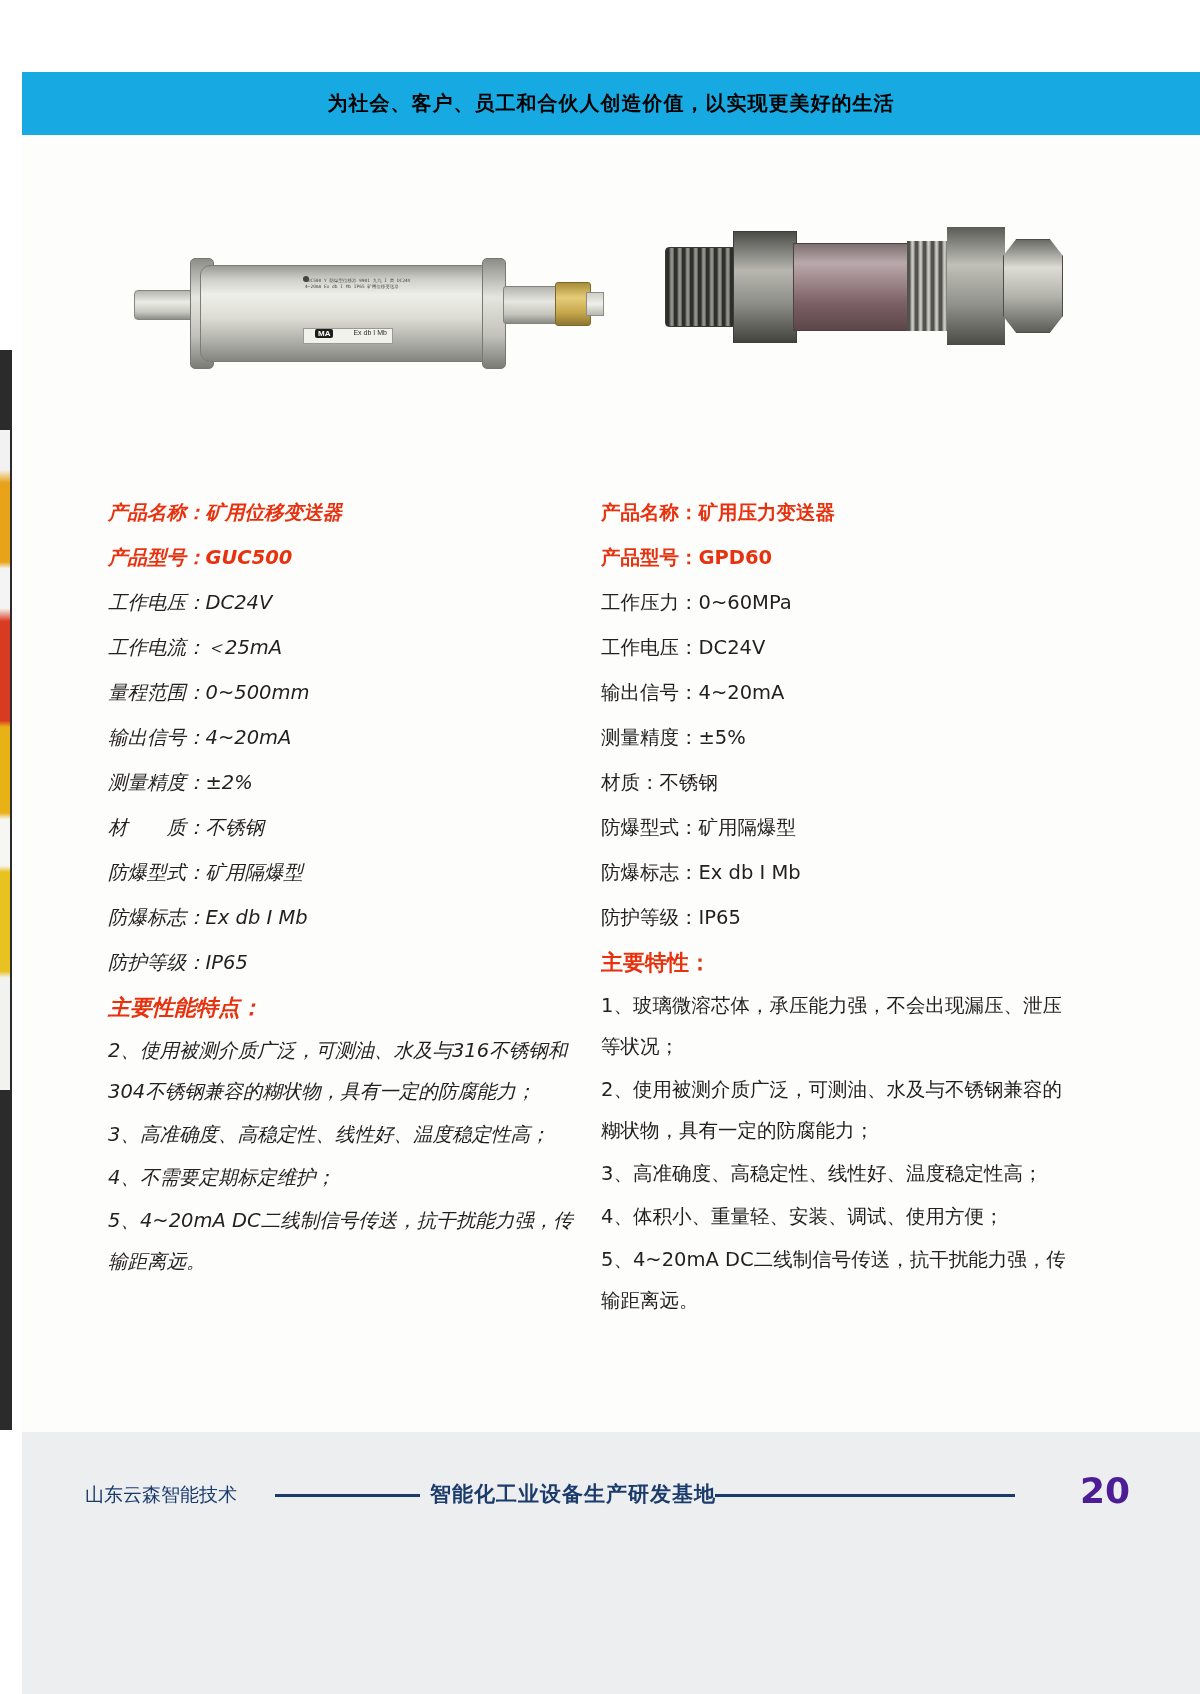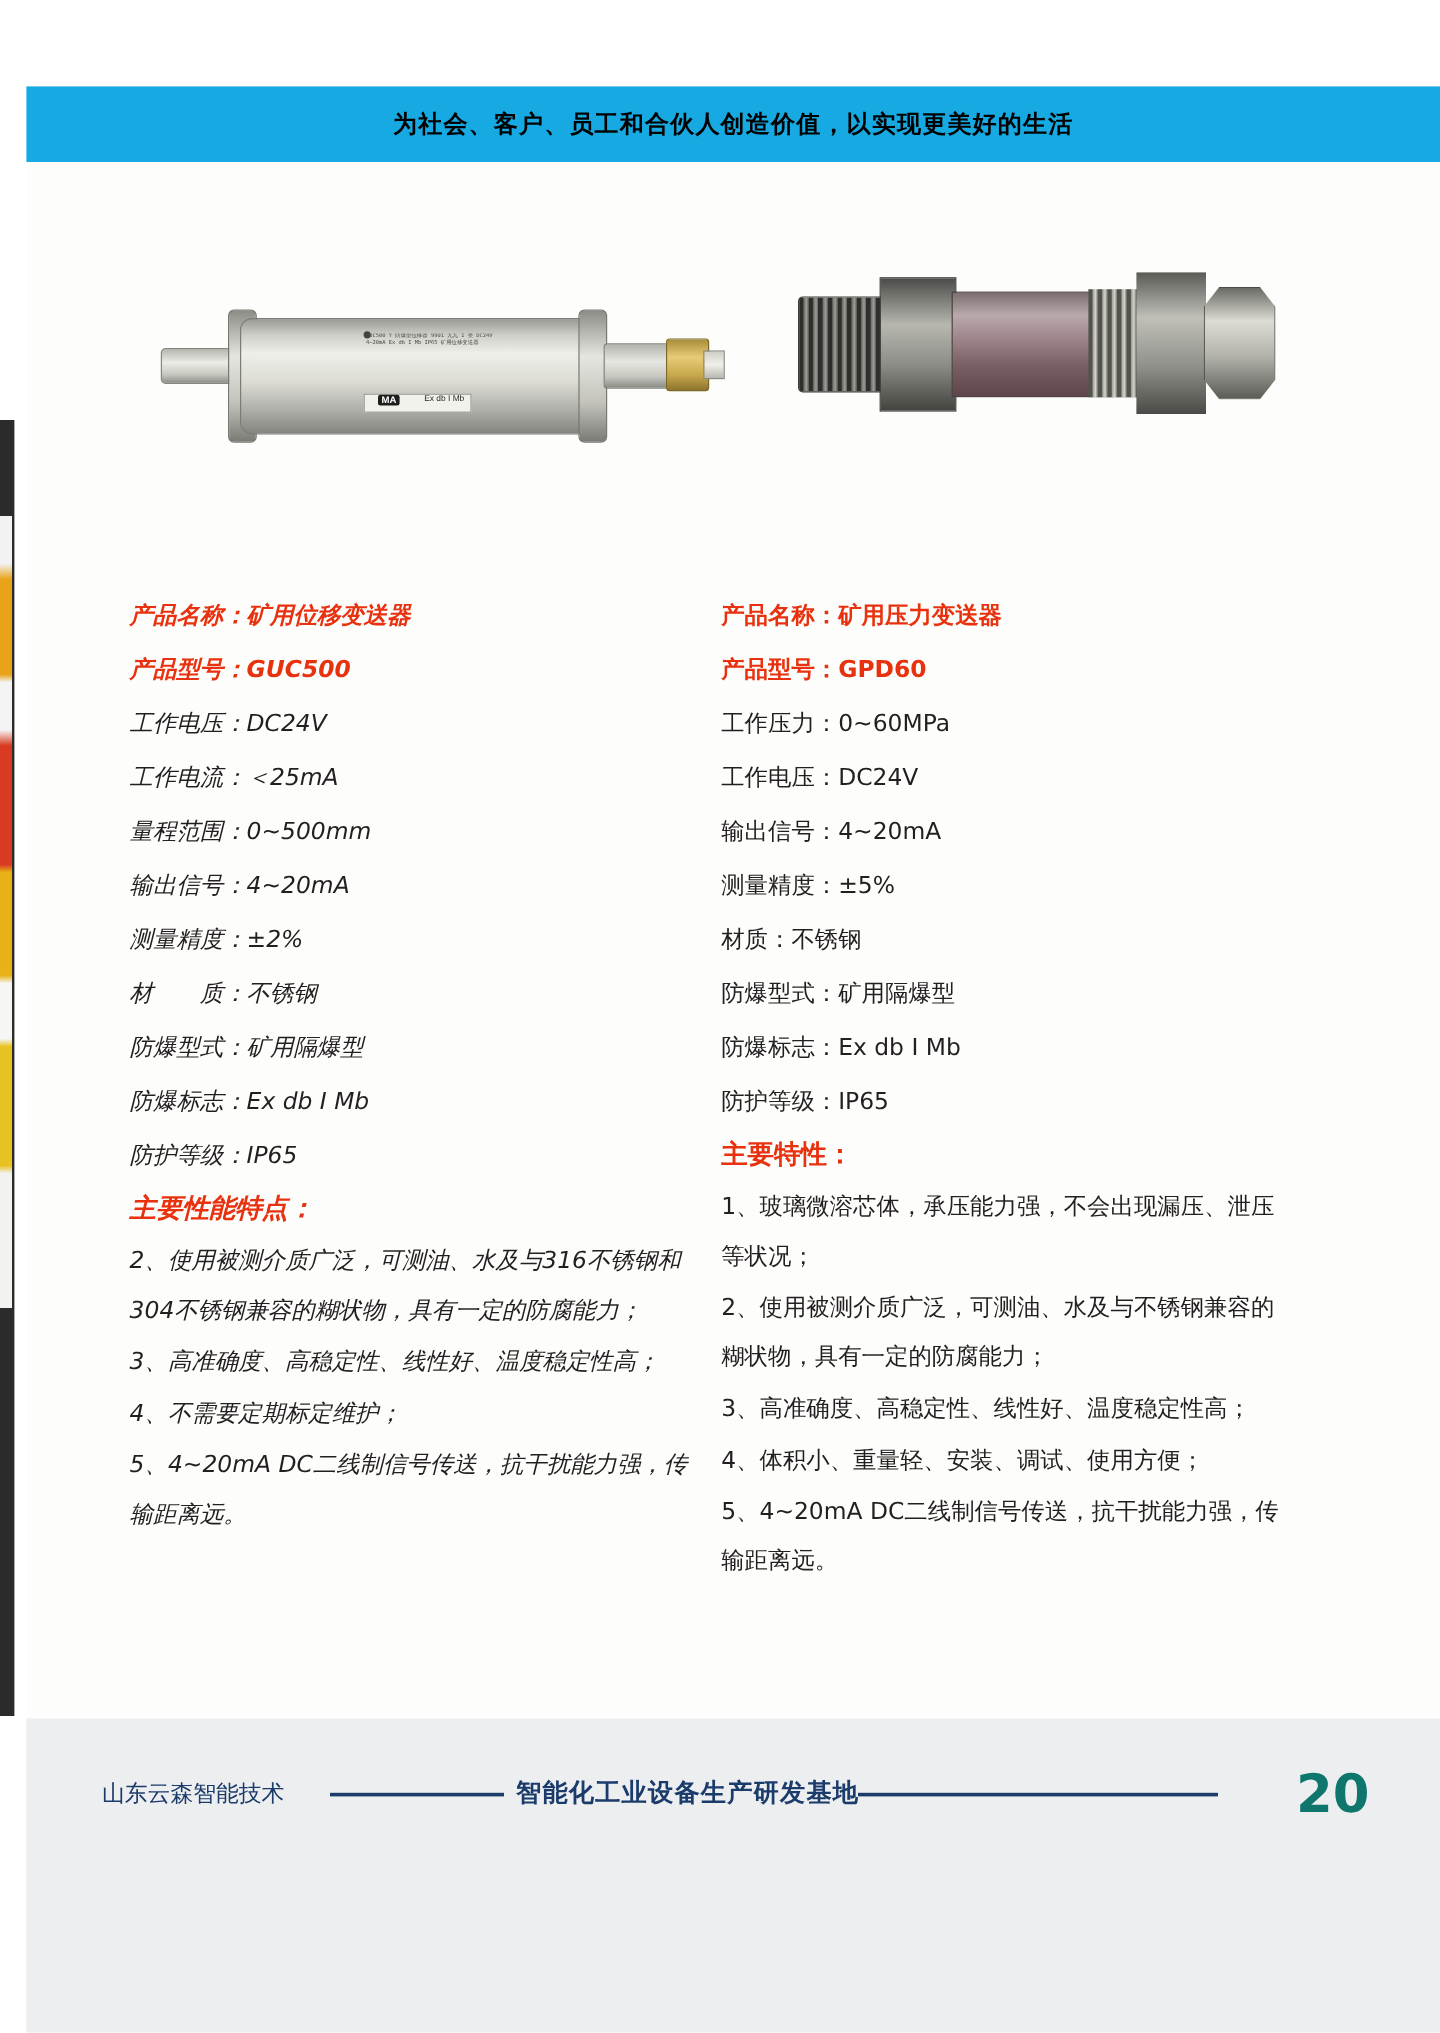--- a/index.html
+++ b/index.html
@@ -324,23 +324,23 @@
     left: 715px;
     top: 1494px;
     width: 300px;
     height: 3px;
     background: #1b3b6b;
   }
   .footer-page {
     position: absolute;
     left: 1080px;
     top: 1470px;
-    font-size: 44px;
-    font-weight: bold;
-    color: #0f766e;
+    font-size: 36px;
+    font-weight: bold;
+    color: #4c1d95;
     font-family: "DejaVu Sans", "Liberation Sans", sans-serif;
   }
 </style>
 </head>
 <body>
 
 <div class="page-sheet"></div>
 <div class="scan-left-strip"></div>
 <div class="scan-edge-dark"></div>
 <div class="scan-edge-color"></div>

